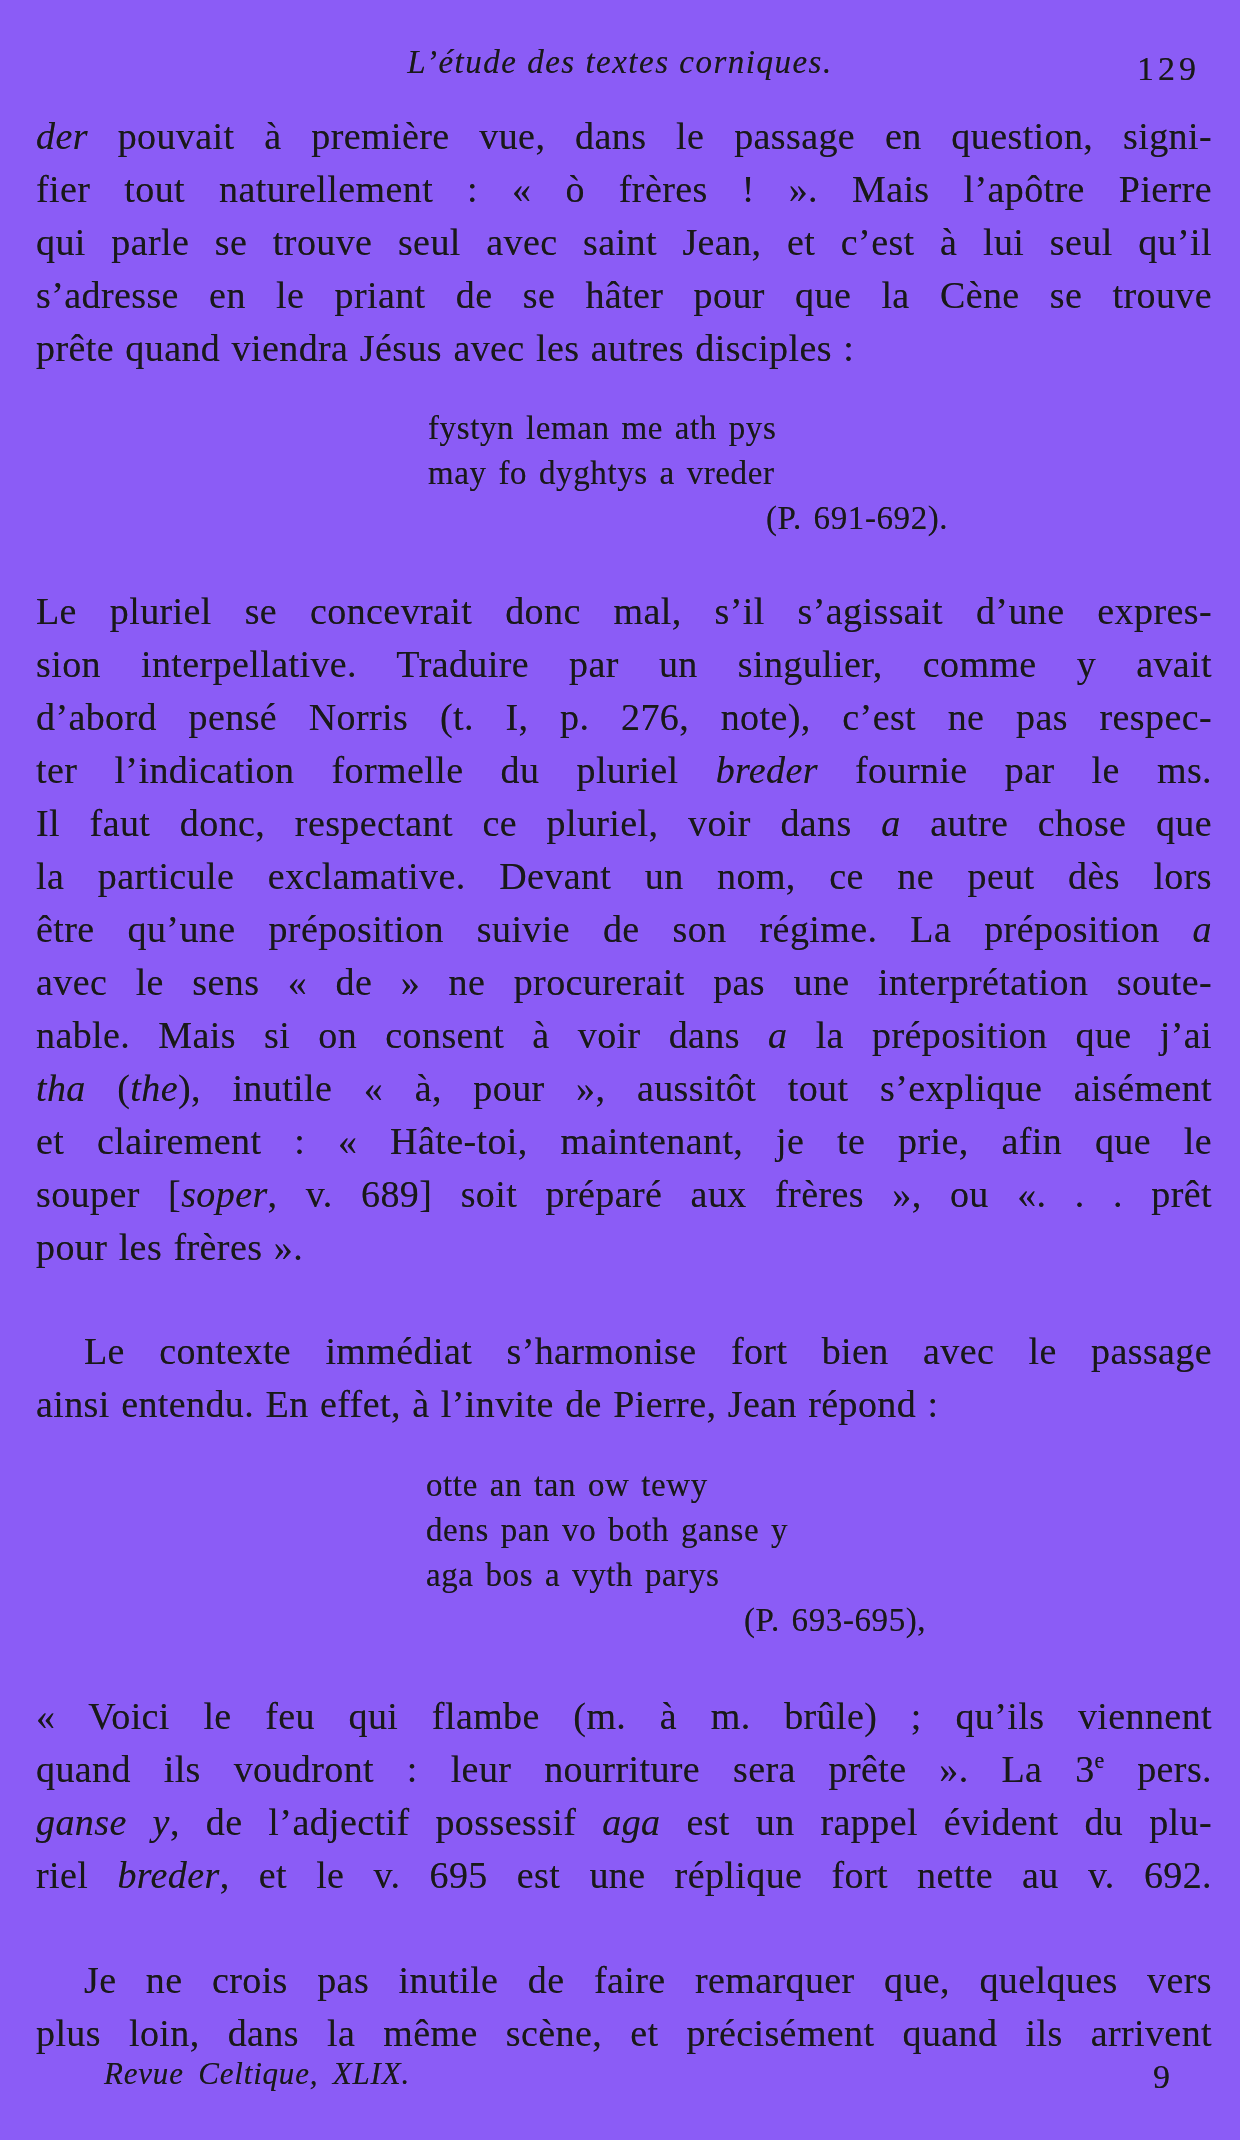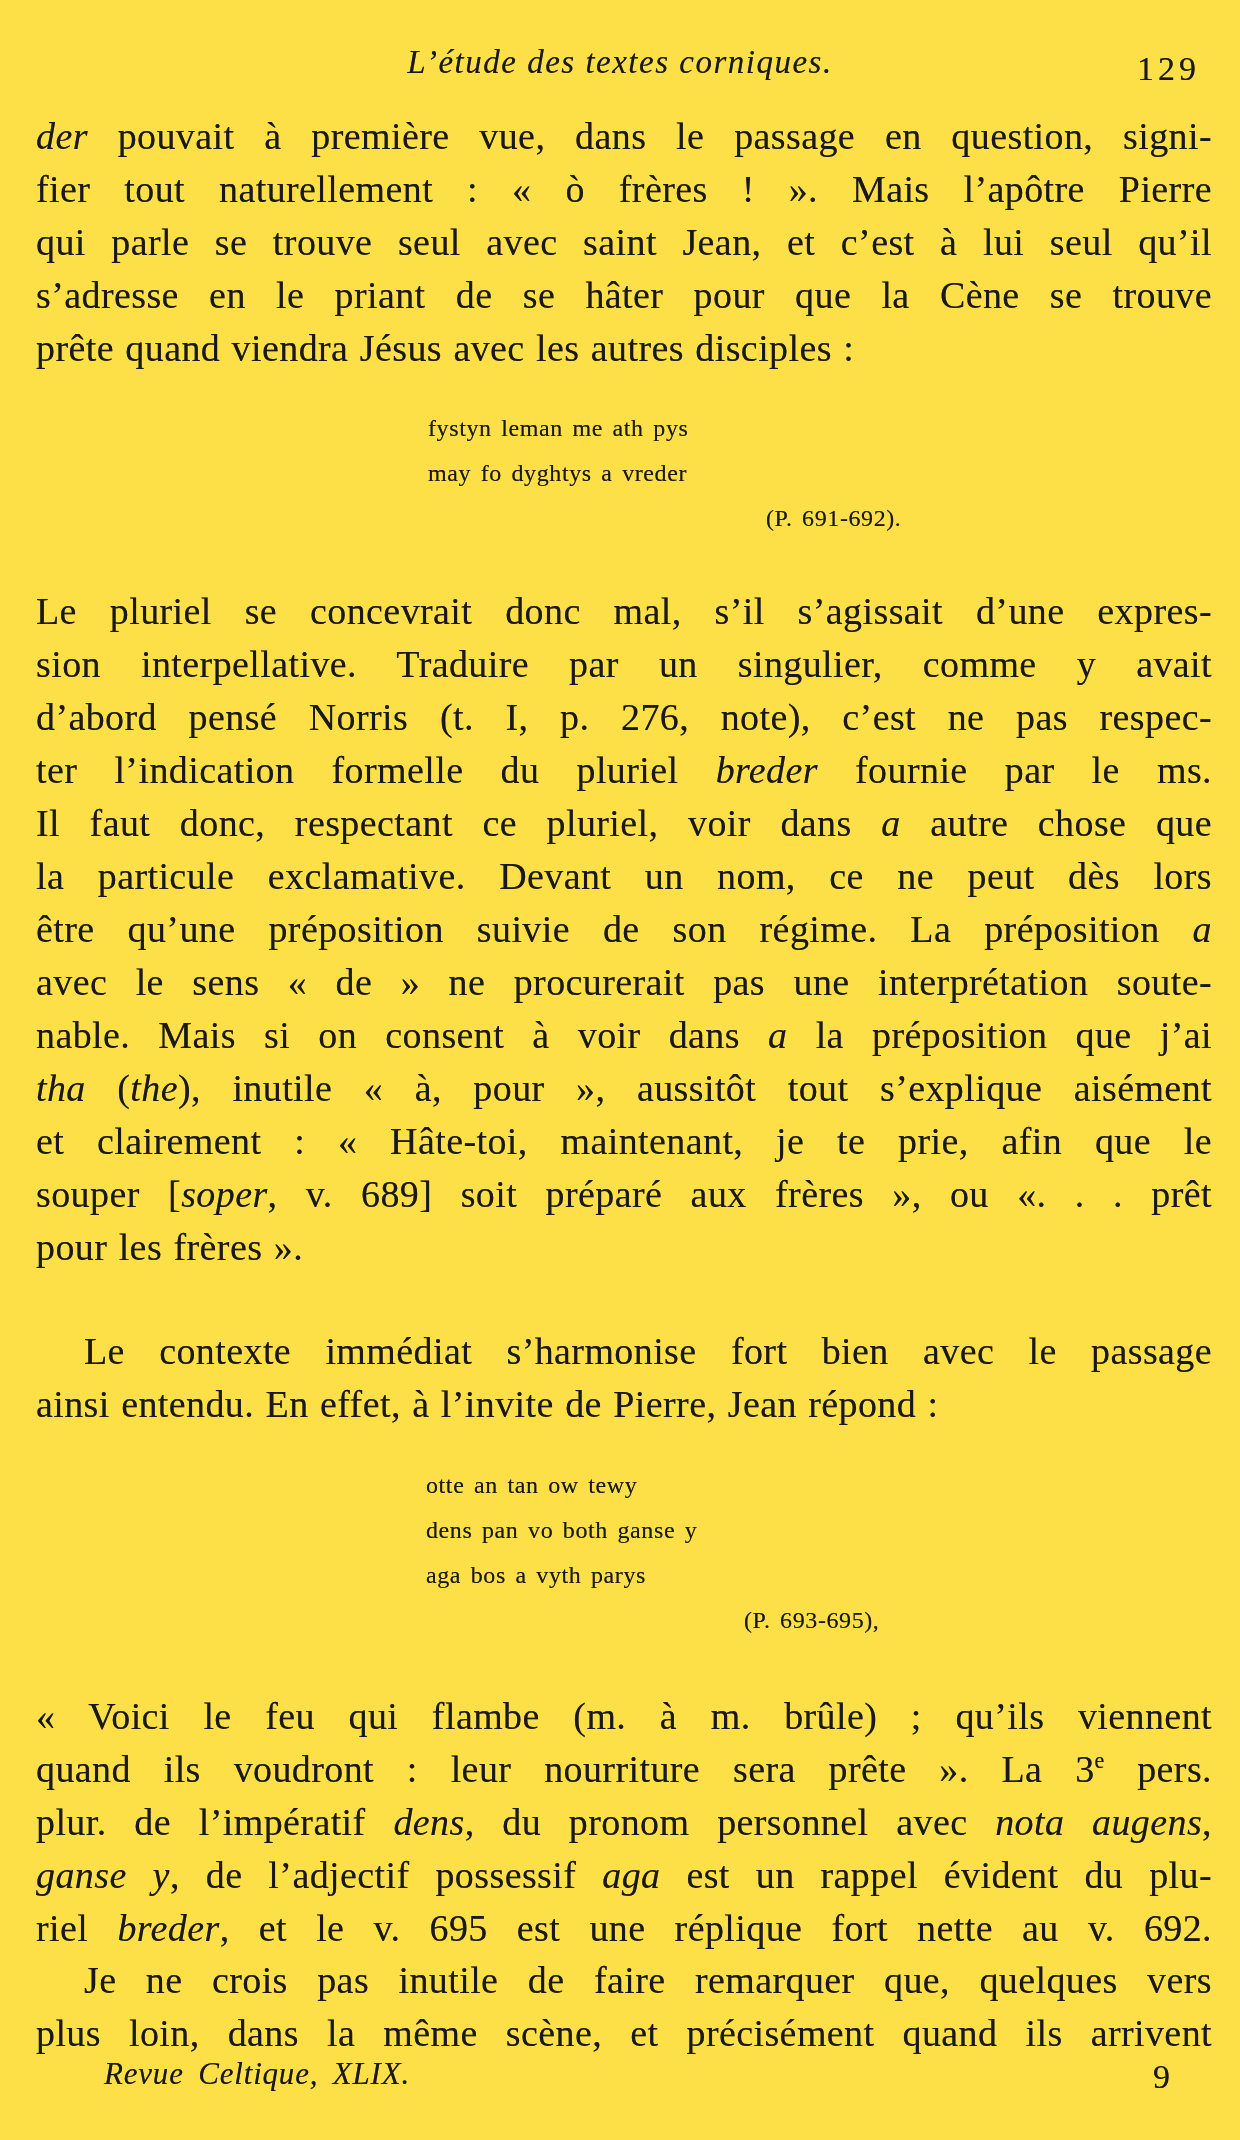--- a/index.html
+++ b/index.html
@@ -1,21 +1,21 @@
 <!DOCTYPE html>
 <html lang="fr"><head>
 <meta charset="utf-8">
 <title>L'étude des textes corniques — p. 129</title>
 <style>
   html,body{margin:0;padding:0;background:#e9e7e2;}
   .page{
     position:relative;
     width:1240px;height:2140px;
     margin:0 auto;
-    background:#fde047;
+    background:#8b5cf6;
     font-family:"Liberation Serif","DejaVu Serif",serif;
     color:#191919;
     overflow:hidden;
     text-shadow:0 0 .4px rgba(20,20,20,.55); 
   }
   
   .running-header{
     position:absolute;top:44px;left:0;width:100%;
     text-align:center;font-style:italic;
     font-size:33px;letter-spacing:1.5px;
@@ -31,21 +31,21 @@
     letter-spacing:.4px;word-spacing:1.5px;
   }
   .line{white-space:normal;}
   .line.just{text-align:justify;text-align-last:justify;}
   .line.indent{text-indent:48px;}
   .it{font-style:italic;}
   sup{font-size:.58em;line-height:0;vertical-align:super;letter-spacing:0;}
   
   .verse{
     position:absolute;
-    font-size:24px;line-height:45px;
+    font-size:33px;line-height:45px;
     letter-spacing:.6px;word-spacing:3px;
   }
   .cite{white-space:nowrap;}
   #block-p1{top:110px}
   #block-v1{top:406px;left:428px}
   #block-p2{top:585px}
   #block-p3{top:1325px}
   #block-v2{top:1463px;left:426px}
   #block-p4{top:1690px}
   #block-p5{top:1954px}
@@ -102,21 +102,20 @@
     </div>
   <div class="verse" id="block-v2">
       <div class="vline">otte an tan ow tewy</div>
       <div class="vline">dens pan vo both ganse y</div>
       <div class="vline">aga bos a vyth parys</div>
       <div class="cite">(P. 693-695),</div>
     </div>
   <div class="prose" id="block-p4">
       <div class="line just"><span>« Voici le feu qui flambe (m. à m. brûle) ; qu’ils viennent</span></div>
       <div class="line just"><span>quand ils voudront : leur nourriture sera prête ». La 3</span><sup>e</sup><span> pers.</span></div>
-      <div class="line just"><span>plur. de l’impératif </span><span class="it">dens</span><span>, du pronom personnel avec </span><span class="it">nota augens</span><span>,</span></div>
       <div class="line just"><span class="it">ganse y</span><span>, de l’adjectif possessif </span><span class="it">aga</span><span> est un rappel évident du plu-</span></div>
       <div class="line just"><span>riel </span><span class="it">breder</span><span>, et le v. 695 est une réplique fort nette au v. 692.</span></div>
     </div>
   <div class="prose" id="block-p5">
       <div class="line just indent"><span>Je ne crois pas inutile de faire remarquer que, quelques vers</span></div>
       <div class="line just"><span>plus loin, dans la même scène, et précisément quand ils arrivent</span></div>
     </div>
 
   <div class="footer-journal">Revue Celtique, XLIX.</div>
   <div class="footer-signature">9</div>

